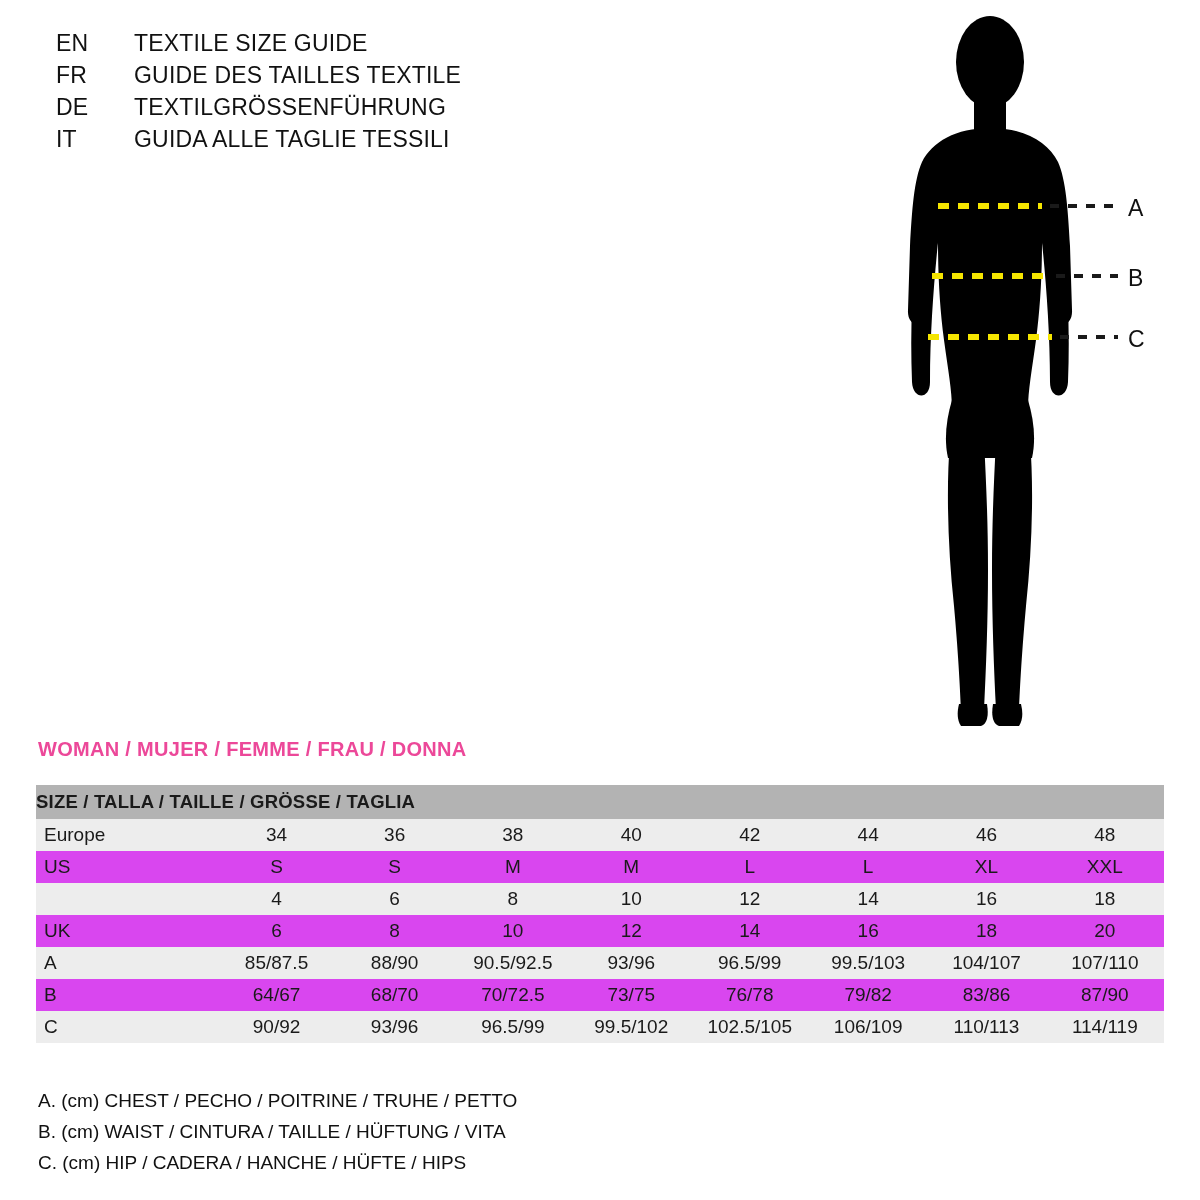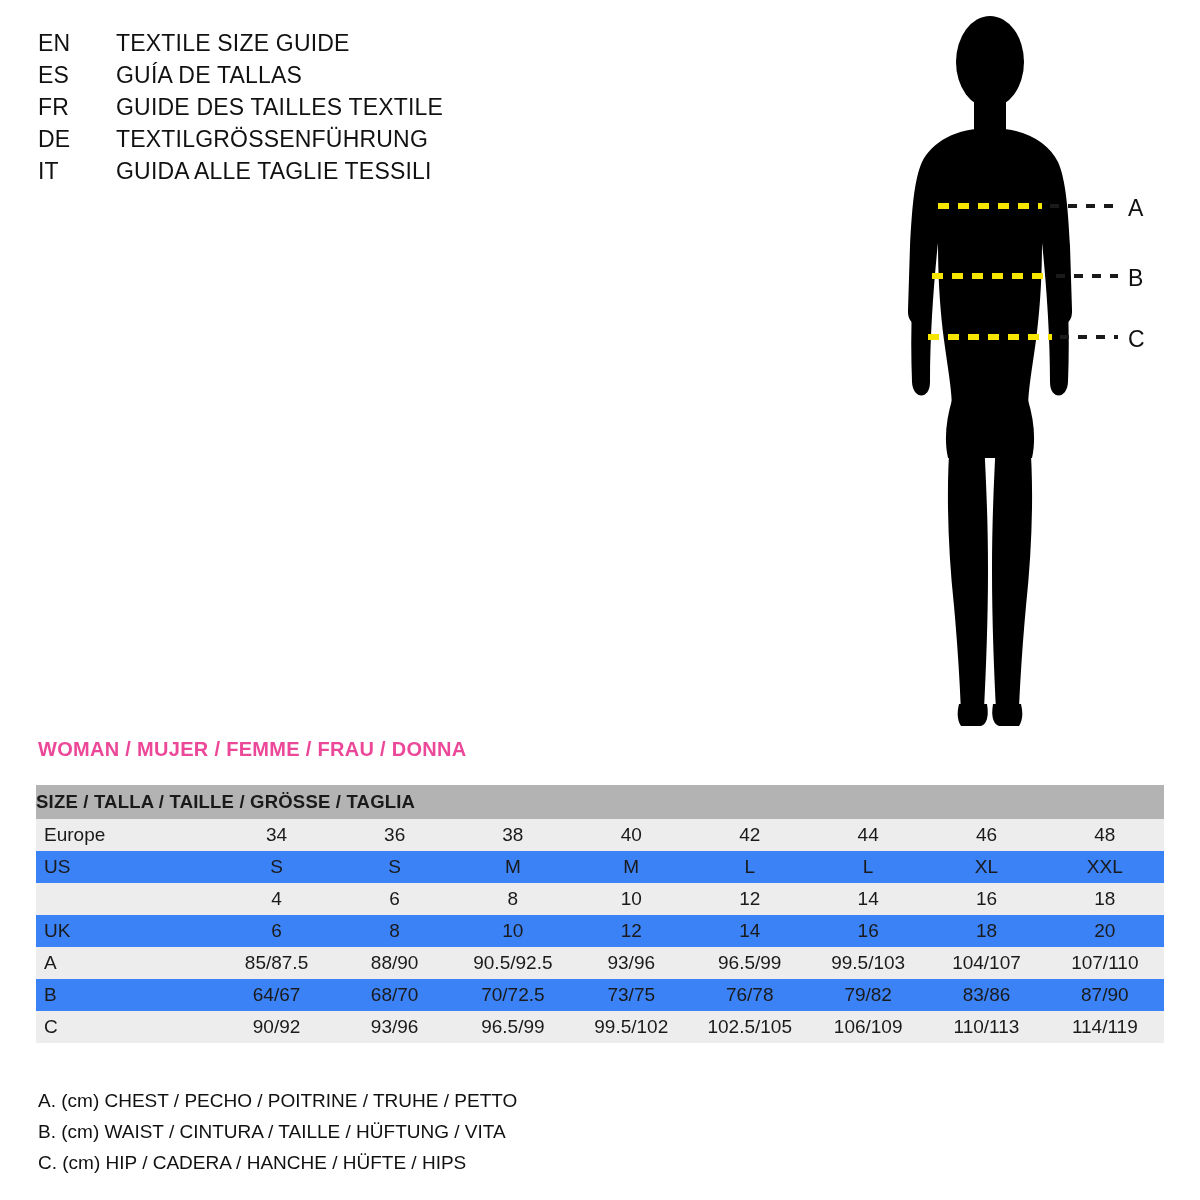--- a/index.html
+++ b/index.html
@@ -28,20 +28,21 @@
     align-items: baseline;
     height: 32px;
     font-size: 23px;
     letter-spacing: 0.2px;
     font-weight: 400;
     color: #111;
   }
   .lang-code {
     width: 78px;
     flex: 0 0 78px;
+    margin-left: 18px;
   }
   .lang-title {
     flex: 1 1 auto;
     white-space: nowrap;
   }
 
   
   #figure-area {
     position: absolute;
     left: 860px;
@@ -81,21 +82,21 @@
   #size-table .hdr-row td {
     background: #b3b3b3;
     font-weight: 700;
     font-size: 18.5px;
     letter-spacing: 0.2px;
     text-align: left;
     height: 34px;
     line-height: 34px;
   }
   #size-table .row-lt td { background: #ededed; }
-  #size-table .row-dk td { background: #3b82f6; }
+  #size-table .row-dk td { background: #d946ef; }
   #size-table td.label {
     text-align: left;
     padding-left: 8px;
     width: 175px;
   }
   #size-table td.val {
     text-align: center;
     width: 119px;
   }
 
@@ -119,24 +120,20 @@
     color: #111;
   }
 </style>
 </head>
 <body>
 
 <div id="lang-block">
   <div class="lang-row">
     <div class="lang-code">EN</div>
     <div class="lang-title">TEXTILE SIZE GUIDE</div>
-  </div>
-  <div class="lang-row">
-    <div class="lang-code">ES</div>
-    <div class="lang-title">GUÍA DE TALLAS</div>
   </div>
   <div class="lang-row">
     <div class="lang-code">FR</div>
     <div class="lang-title">GUIDE DES TAILLES TEXTILE</div>
   </div>
   <div class="lang-row">
     <div class="lang-code">DE</div>
     <div class="lang-title">TEXTILGRÖSSENFÜHRUNG</div>
   </div>
   <div class="lang-row">

